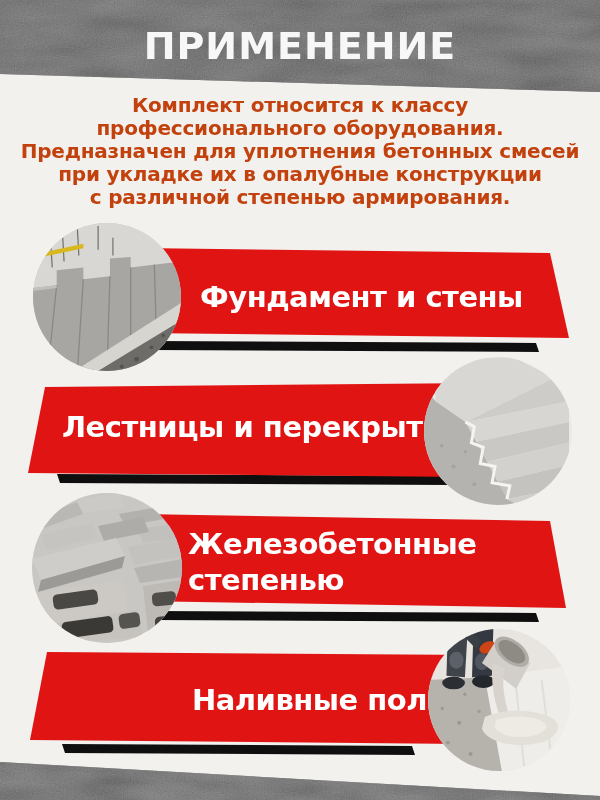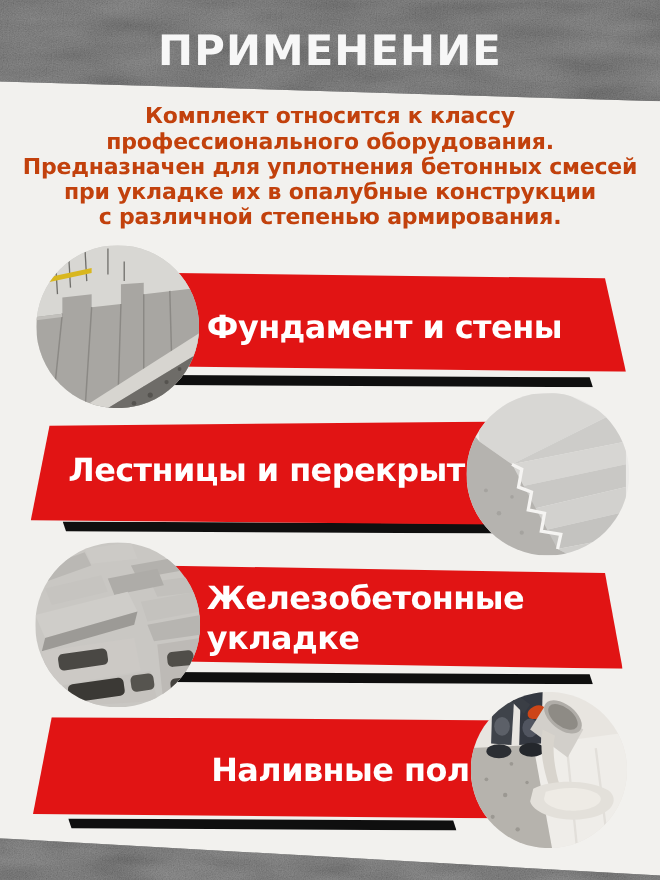--- a/index.html
+++ b/index.html
@@ -77,21 +77,21 @@
 
   <div class="intro-text">Комплект относится к классу
 профессионального оборудования.
 Предназначен для уплотнения бетонных смесей
 при укладке их в опалубные конструкции
 с различной степенью армирования.</div>
 
   <div class="section" id="section-1">
     <div class="banner-shadow" style="clip-path:polygon(150px 116px,536px 118px,539px 127px,153px 125px);"></div>
     <div class="red-banner" style="clip-path:polygon(140px 23px,550px 28px,569px 113px,140px 108px);"></div>
-    <div class="banner-label" style="left:188px;top:57px;">Фундамент и стены</div>
+    <div class="banner-label" style="left:200px;top:57px;">Фундамент и стены</div>
     <svg class="photo-circle" style="left:33px;top:-2px;" width="148" height="148" viewBox="0 0 100 100" preserveAspectRatio="none">
       <defs>
           <clipPath id="pc1">
             <circle cx="50" cy="50" r="50"></circle>
           </clipPath>
         </defs>
       <g clip-path="url(#pc1)">
         <rect width="100" height="100" fill="#cecdc9"></rect>
         <polygon points="0,0 100,0 100,26 0,52" fill="#d8d7d3"></polygon>
         <g stroke="#6f6e6a" stroke-width="0.8">
@@ -154,21 +154,21 @@
         </g>
         <polyline points="28,44 34,47 32,58 40,61 38,72 48,74 46,85 58,87 56,96" fill="none" stroke="#f5f4f2" stroke-width="2"></polyline>
       </g>
     </svg>
   </div>
 
   <div class="section" id="section-3">
     <div class="banner-shadow" style="clip-path:polygon(150px 121px,536px 123px,539px 132px,153px 130px);"></div>
     <div class="red-banner" style="clip-path:polygon(140px 24px,550px 31px,566px 118px,140px 111px);"></div>
     <div class="banner-label" style="left:188px;top:36px;">Железобетонные
-укладке</div>
+степенью</div>
     <svg class="photo-circle" style="left:32px;top:3px;" width="150" height="150" viewBox="0 0 100 100" preserveAspectRatio="none">
       <defs>
           <clipPath id="pc3">
             <circle cx="50" cy="50" r="50"></circle>
           </clipPath>
         </defs>
       <g clip-path="url(#pc3)">
         <rect width="100" height="100" fill="#c9c7c3"></rect>
         <polygon points="2,16 30,6 34,14 6,24" fill="#bab8b4"></polygon>
         <polygon points="30,4 58,0 62,10 34,13" fill="#cccac6"></polygon>

